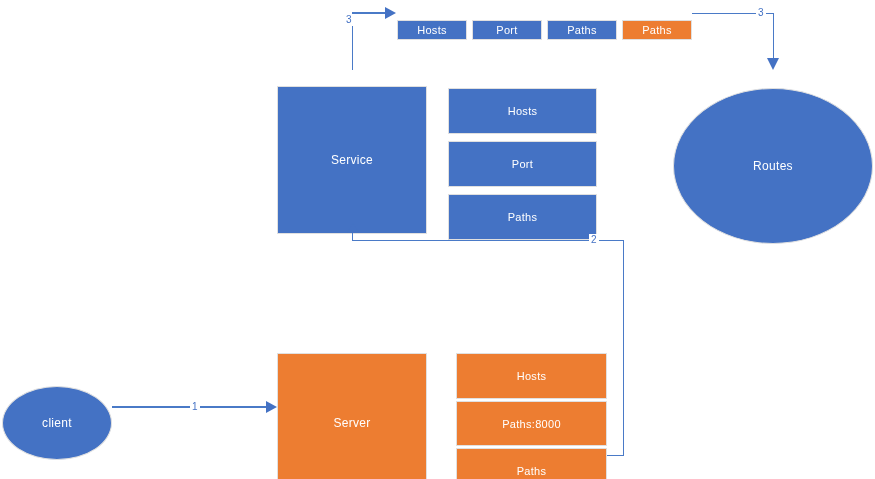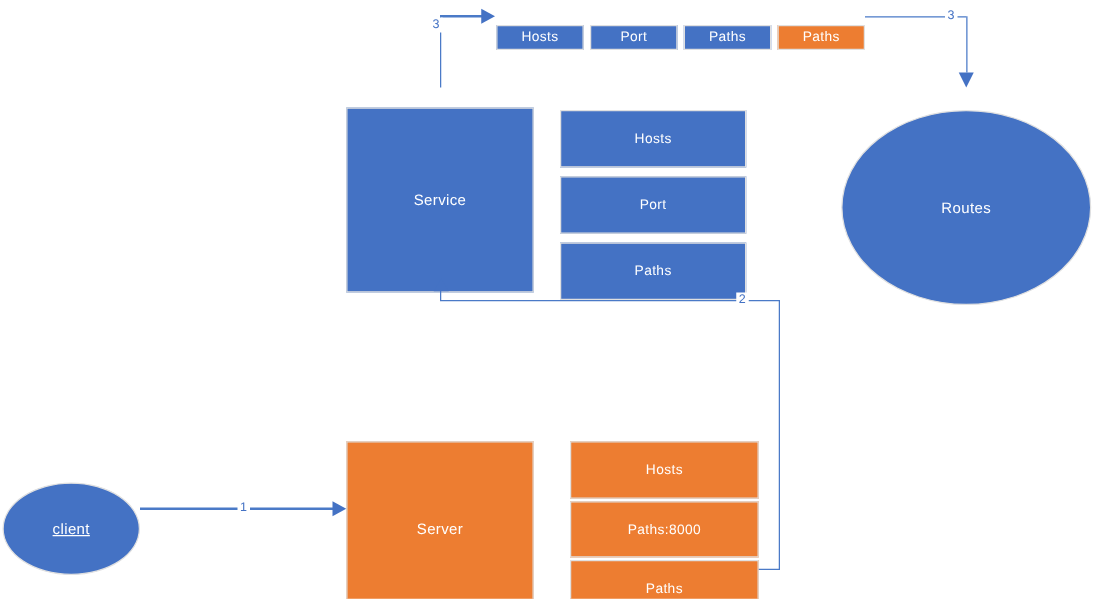--- a/index.html
+++ b/index.html
@@ -39,21 +39,21 @@
   <div class="node blue smallbox" style="left:547px; top:4px; width:70px; height:20px;">Paths</div>
   <div class="node orange smallbox" style="left:622px; top:4px; width:70px; height:20px;">Paths</div>
 
   <div class="node blue" style="left:277px; top:70px; width:150px; height:148px;">Service</div>
   <div class="node blue stackbox" style="left:448px; top:72px;  width:149px; height:46px;">Hosts</div>
   <div class="node blue stackbox" style="left:448px; top:125px; width:149px; height:46px;">Port</div>
   <div class="node blue stackbox" style="left:448px; top:178px; width:149px; height:46px;">Paths</div>
 
   <div class="node blue ellipse" style="left:673px; top:72px; width:200px; height:156px;">Routes</div>
 
-  <div class="node blue ellipse" style="left:2px; top:370px; width:110px; height:74px;text-decoration:underline;">client</div>
+  <div class="node blue ellipse" style="left:2px; top:370px; width:110px; height:74px;">client</div>
 
   <div class="node orange" style="left:277px; top:337px; width:150px; height:140px;">Server</div>
   <div class="node orange stackbox" style="left:456px; top:337px; width:151px; height:46px;">Hosts</div>
   <div class="node orange stackbox" style="left:456px; top:385px; width:151px; height:45px;">Paths:8000</div>
   <div class="node orange stackbox" style="left:456px; top:432px; width:151px; height:45px;">Paths</div>
 
   <div class="line" style="left:112px; top:406px; width:156px; height:2px;"></div>
   <div class="arrow arrow-right" style="left:266px; top:401px;"></div>
   <span class="num-label" style="left:190px; top:401px;">1</span>
 

